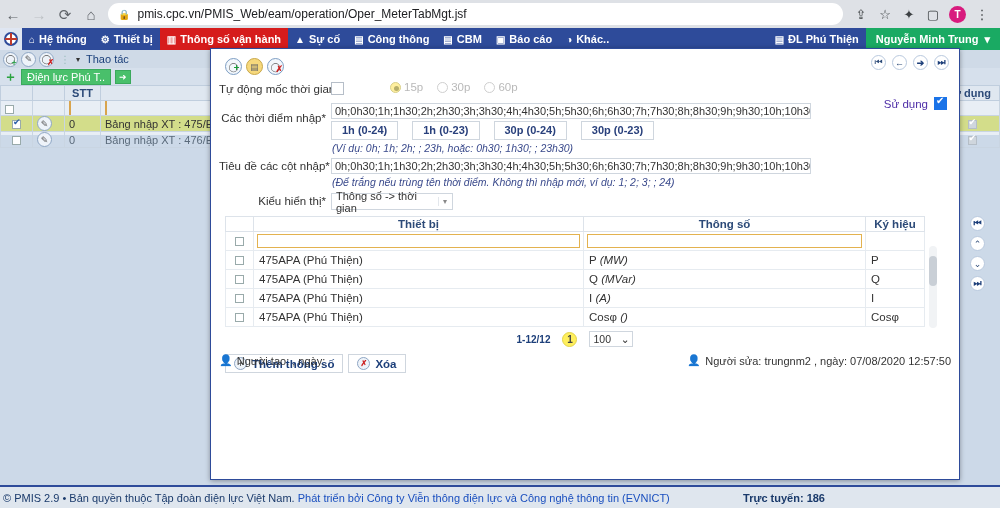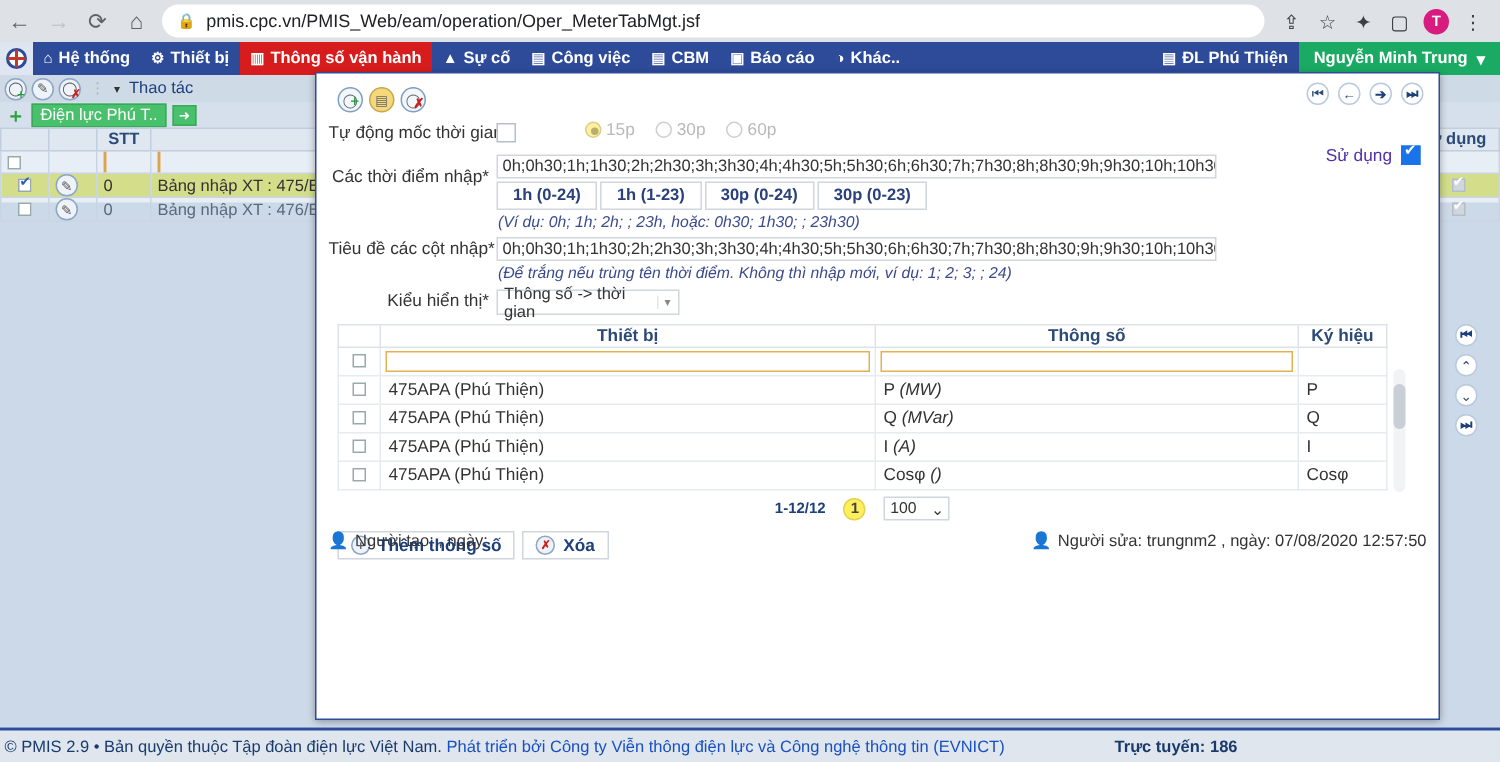--- a/index.html
+++ b/index.html
@@ -193,21 +193,21 @@
   .radio-grp span.rd {
     width: 11px; height: 11px; border-radius: 50%; border: 1px solid #cfcfcf; display: inline-block;
     vertical-align: -2px; margin-right: 3px; background: #fff;
   }
   .radio-grp span.rd.on { background: #ffef9e; border-color: #d8cf8a; position: relative; }
   .radio-grp span.rd.on::after {
     content: ""; position: absolute; left: 3px; top: 3px; width: 5px; height: 5px;
     border-radius: 50%; background: #b6ae6a;
   }
 
-  .preset-row { display: flex; gap: 2px; margin-top: 2px; }
+  .preset-row { display: flex; gap: 14px; margin-top: 2px; }
   .preset-btn {
     border: 1px solid #cfd6de; background: #fff; font-size: 11px; font-weight: bold;
     color: #29407c; padding: 2px 10px; line-height: 13px;
   }
 
   .use-wrap { position: absolute; right: 12px; top: 48px; display: flex; align-items: center; gap: 6px; text-align: right; }
   .use-lbl { color: #4f2fa8; font-size: 11.5px; }
   .cbx-blue {
     width: 13px; height: 13px; background: #1a73e8; border: 1px solid #1a73e8; position: relative;
   }
@@ -299,21 +299,21 @@
   <div class="nav-item active">
     <span class="nav-ico">▥</span>
     <span>Thông số vận hành</span>
   </div>
   <div class="nav-item">
     <span class="nav-ico">▲</span>
     <span>Sự cố</span>
   </div>
   <div class="nav-item">
     <span class="nav-ico">▤</span>
-    <span>Công việc</span>
+    <span>Công thông</span>
   </div>
   <div class="nav-item">
     <span class="nav-ico">▤</span>
     <span>CBM</span>
   </div>
   <div class="nav-item">
     <span class="nav-ico">▣</span>
     <span>Báo cáo</span>
   </div>
   <div class="nav-item">
@@ -420,21 +420,21 @@
         <label><span class="rd"></span><span>60p</span></label>
       </div>
     </div>
 
     <div class="frm-row" style="margin-top:6px">
       <div class="frm-lbl" style="line-height:30px"><span>Các thời điểm nhập</span><span class="req">*</span></div>
       <div>
         <div class="txt" style="width:480px">0h;0h30;1h;1h30;2h;2h30;3h;3h30;4h;4h30;5h;5h30;6h;6h30;7h;7h30;8h;8h30;9h;9h30;10h;10h30;11h;11h30;</div>
         <div class="preset-row">
           <button class="preset-btn">1h (0-24)</button>
-          <button class="preset-btn">1h (1-23)</button>
+          <button class="preset-btn">1h (0-23)</button>
           <button class="preset-btn">30p (0-24)</button>
           <button class="preset-btn">30p (0-23)</button>
         </div>
         <div class="hint">(Ví dụ: 0h; 1h; 2h; ; 23h, hoặc: 0h30; 1h30; ; 23h30)</div>
       </div>
     </div>
 
     <div class="frm-row">
       <div class="frm-lbl"><span>Tiêu đề các cột nhập</span><span class="req">*</span></div>
       <div>

